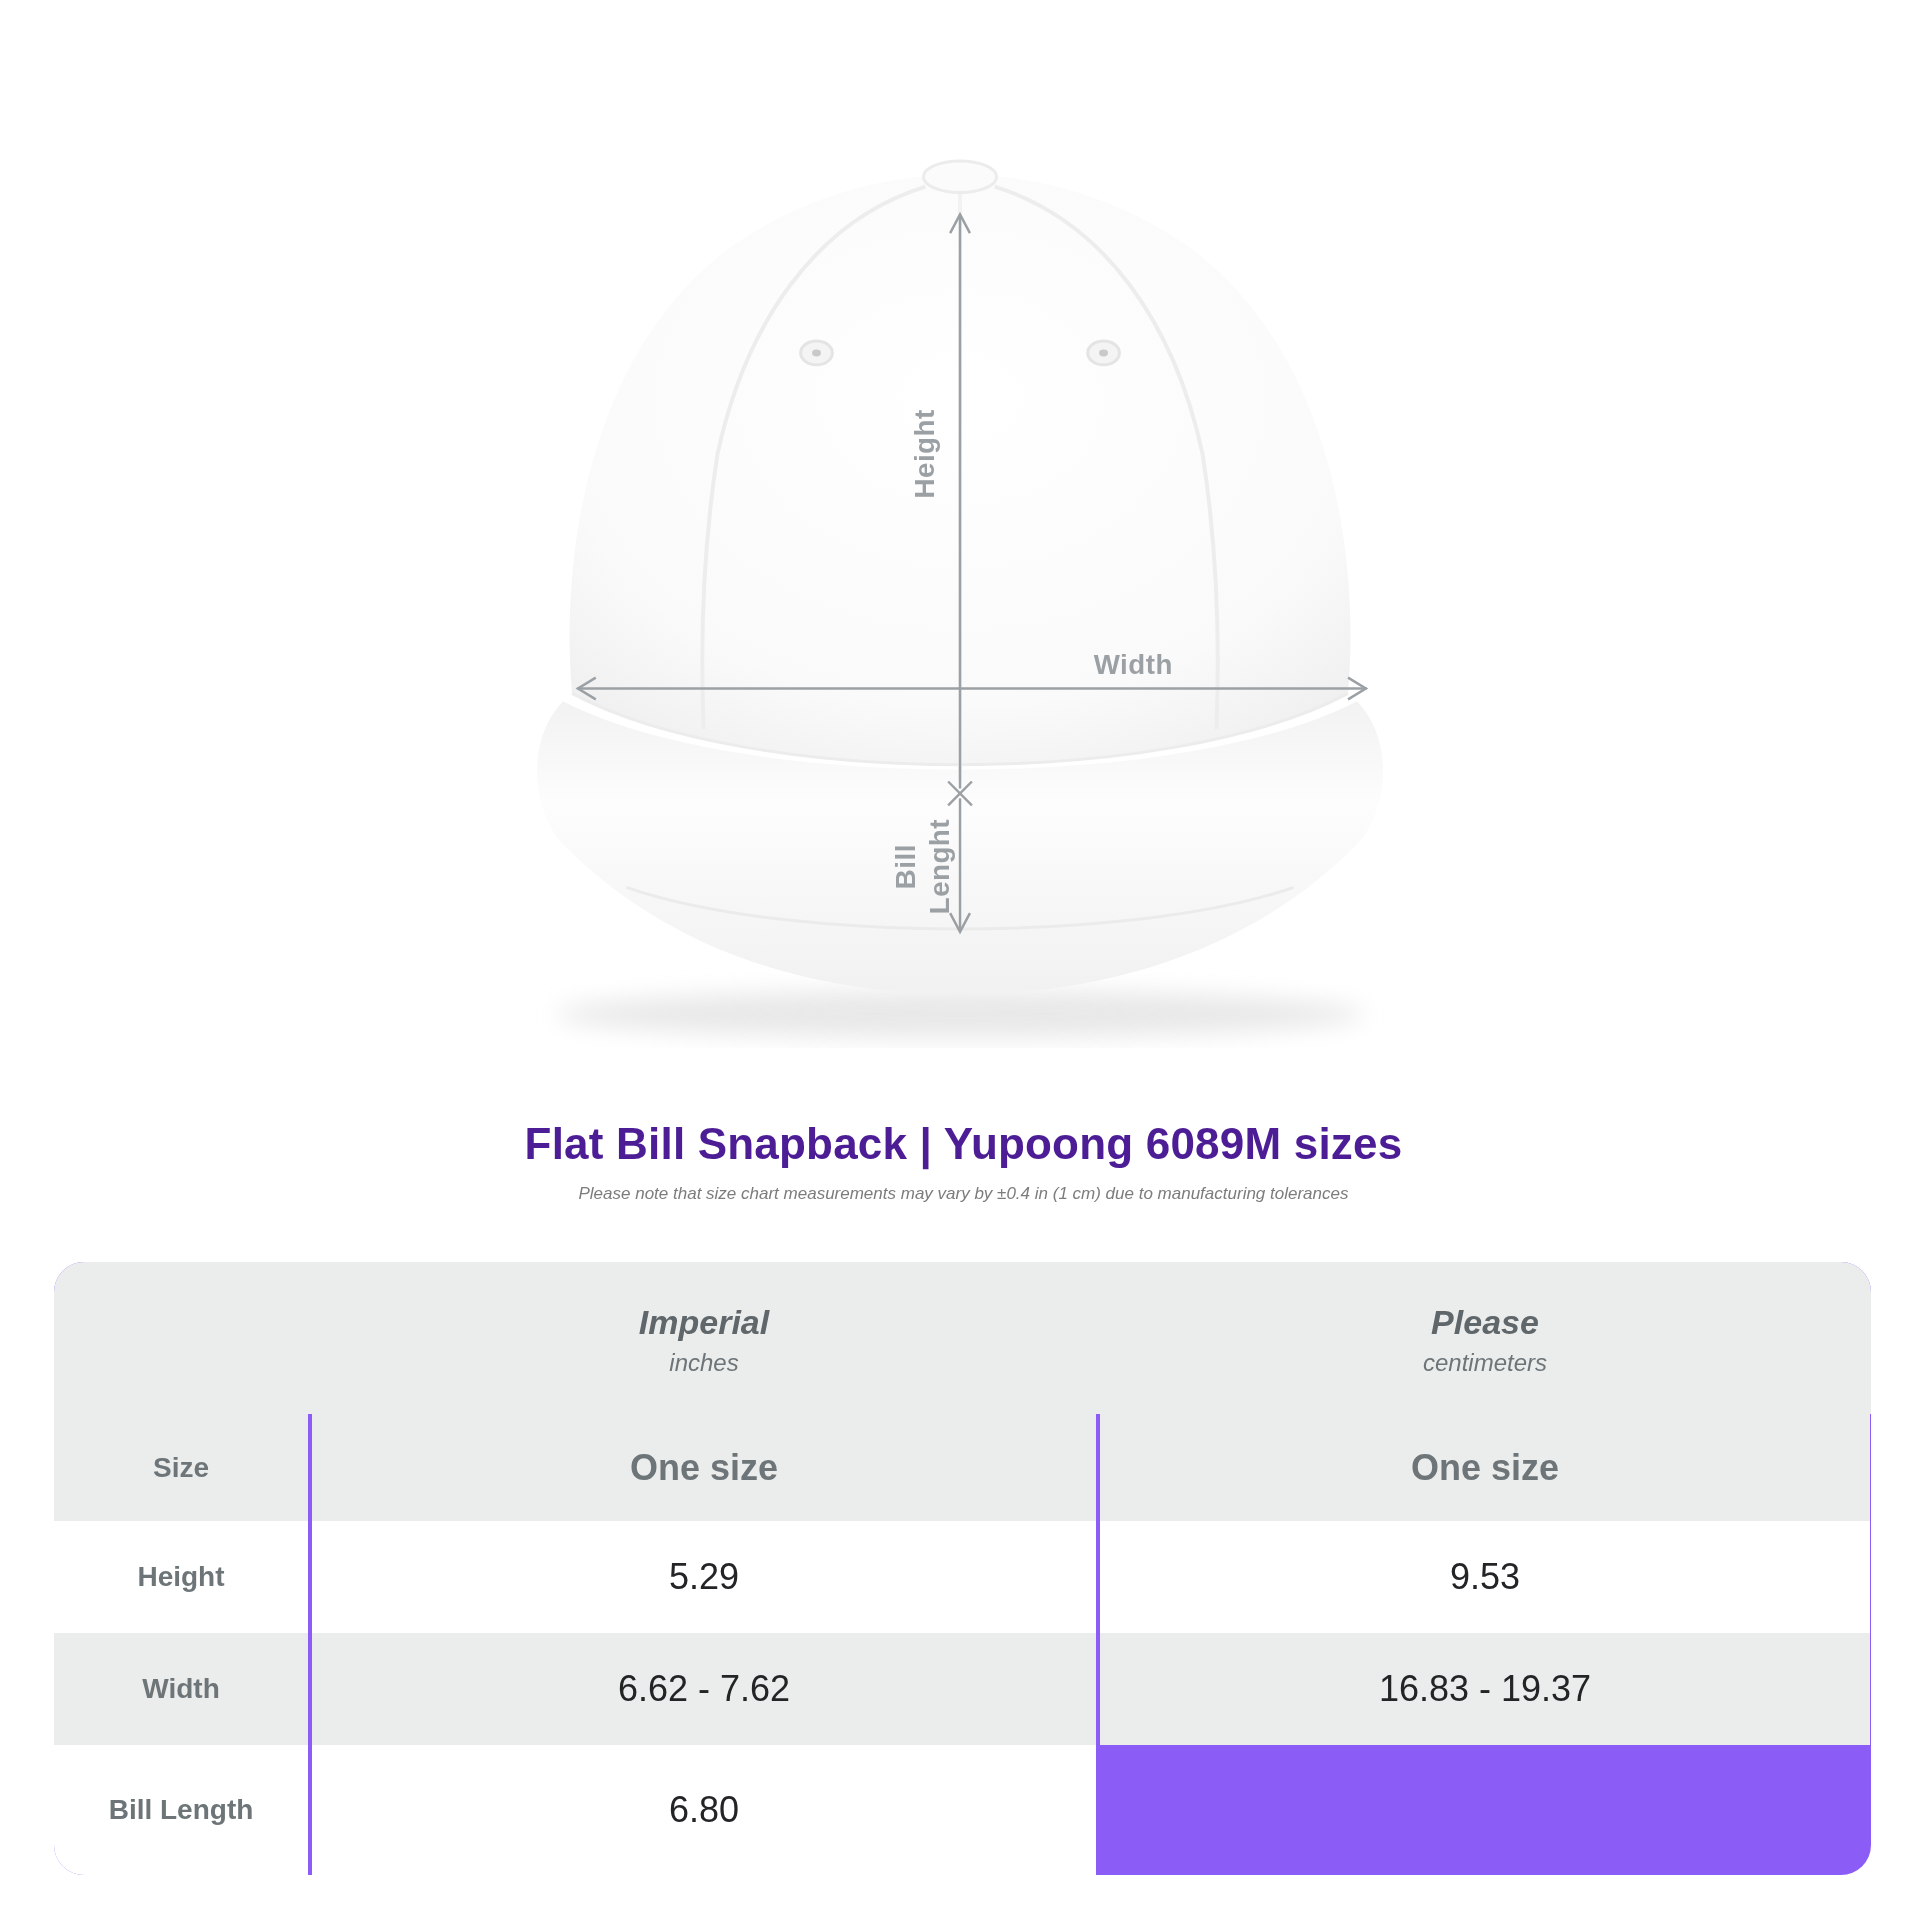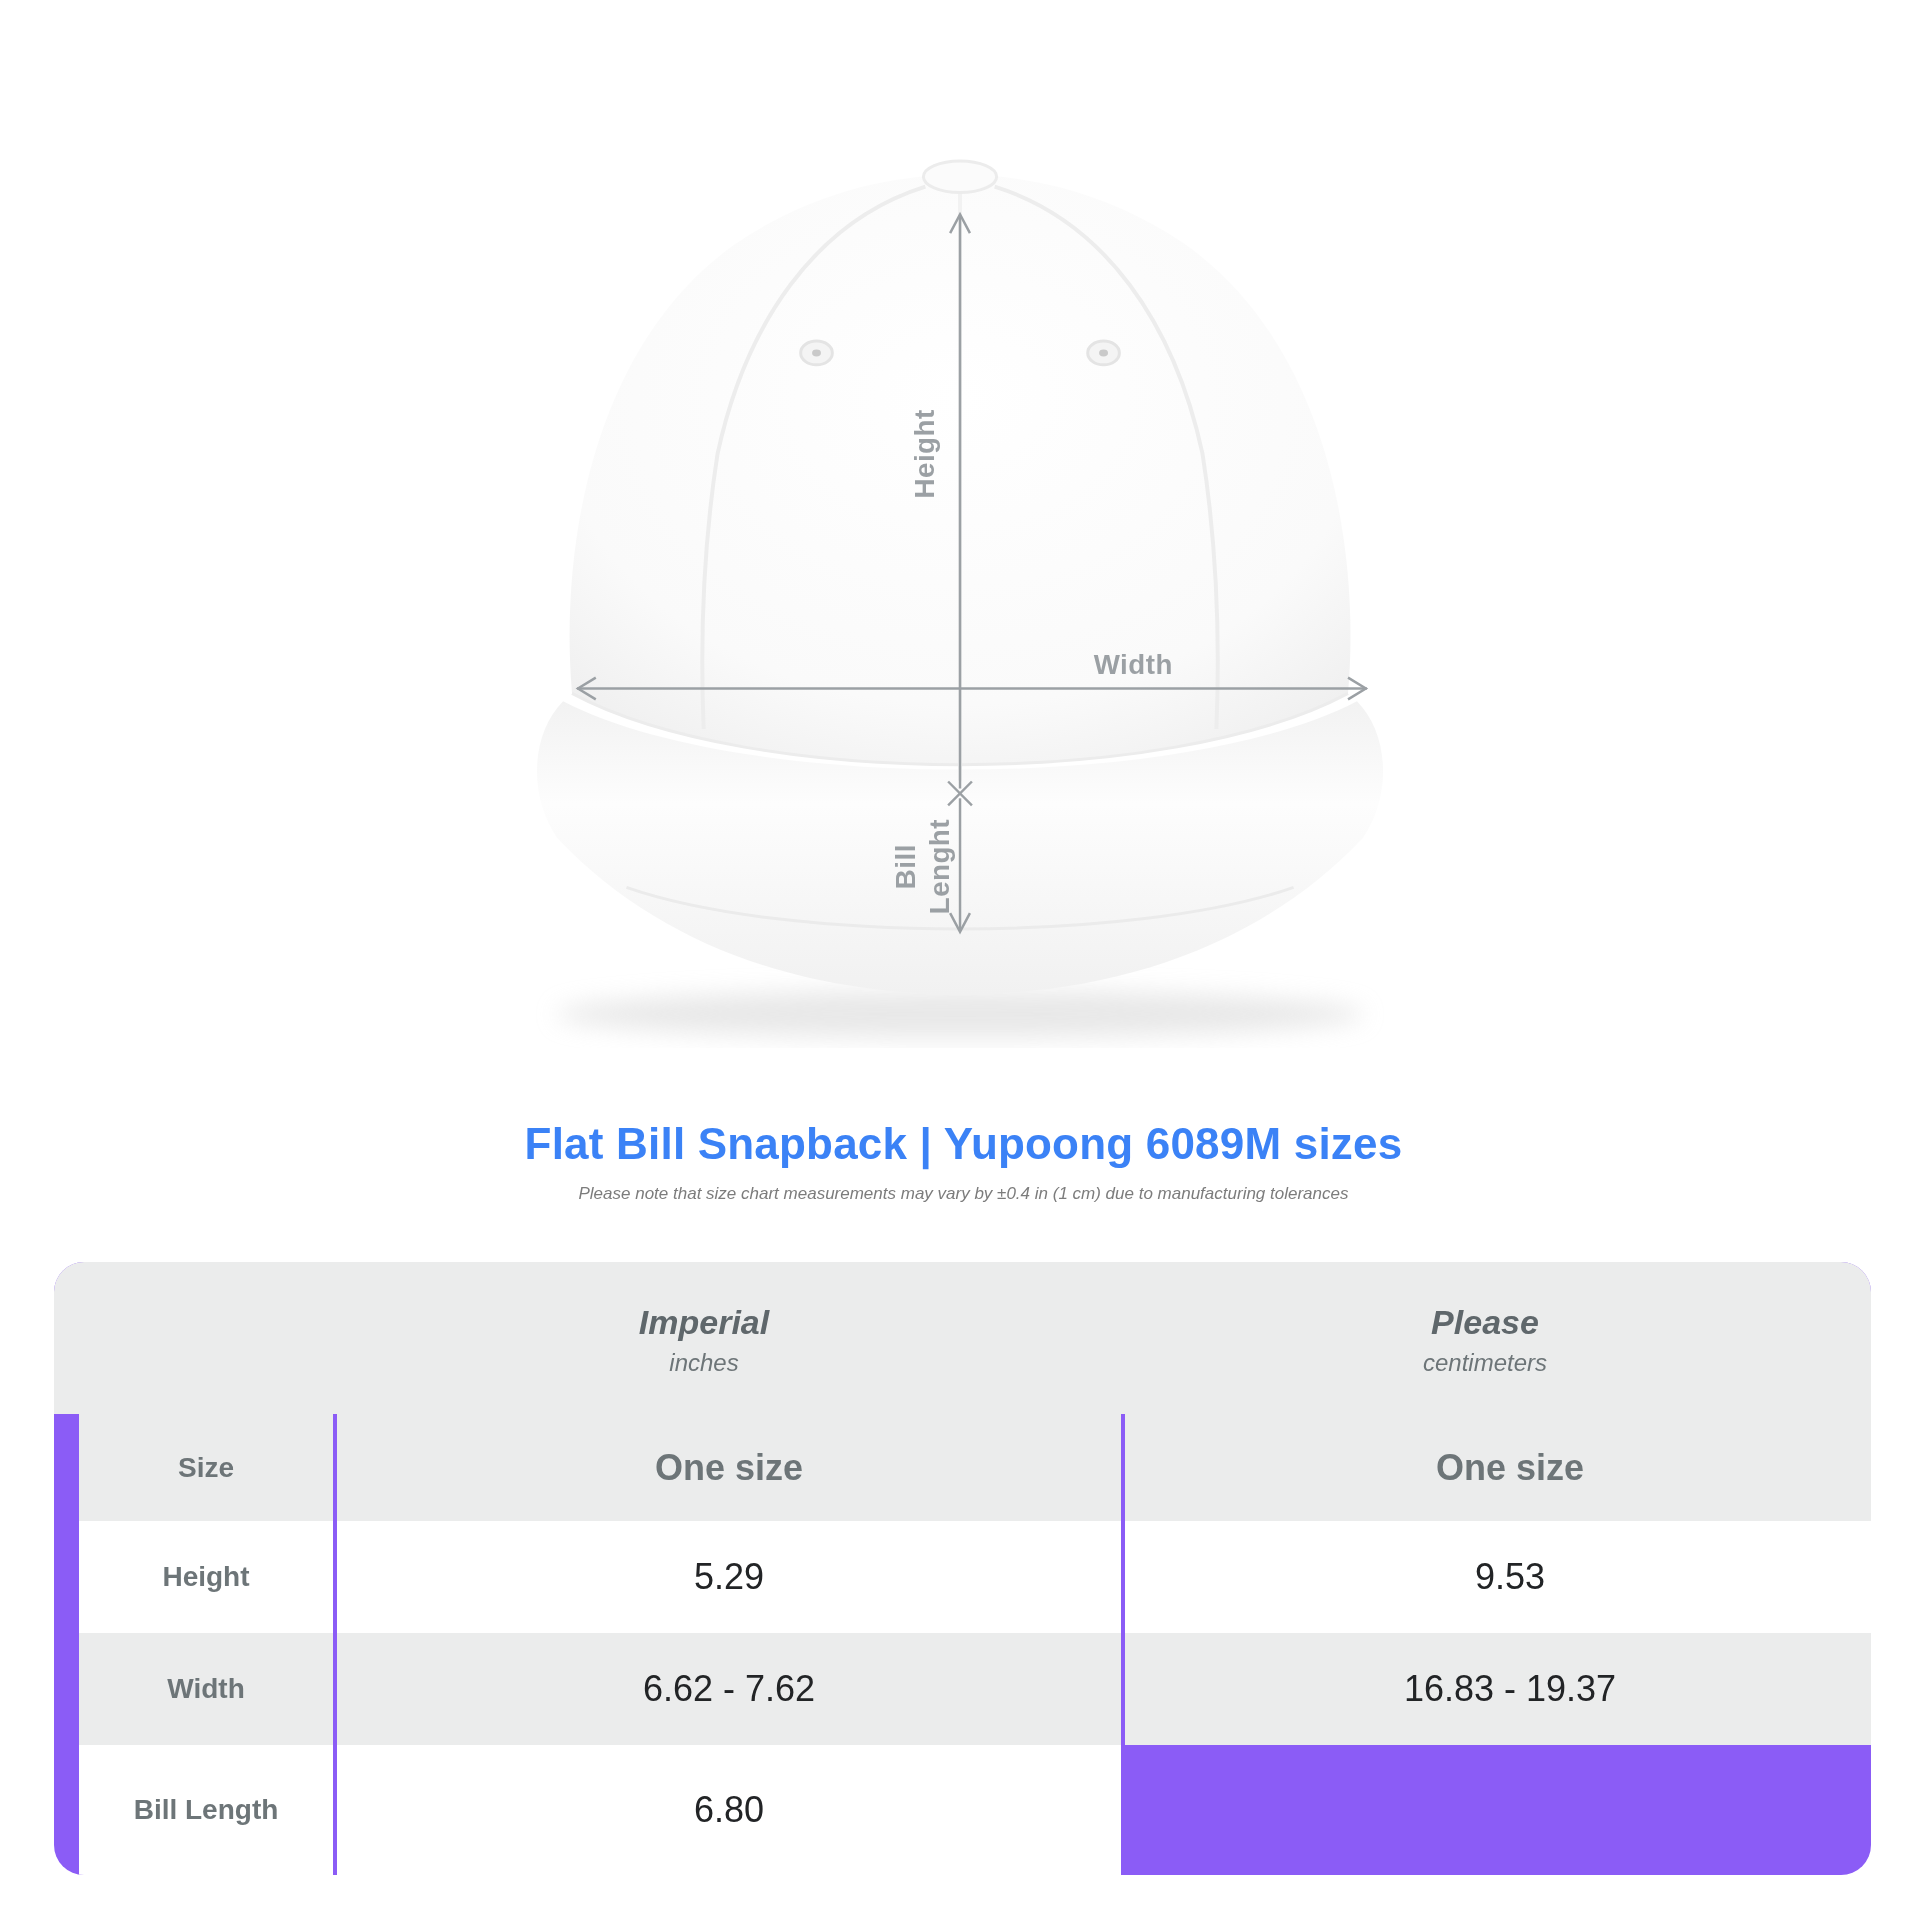--- a/index.html
+++ b/index.html
@@ -5,34 +5,34 @@
   html,body{margin:0;padding:0;background:#ffffff;}
   body{font-family:"Liberation Sans",sans-serif;}
   .page{position:relative;width:1927px;height:1927px;background:#ffffff;overflow:hidden;}
 
   
   .hat-wrap{position:absolute;left:478px;top:127px;width:970px;height:921px;}
   .hat-label{font-family:"Liberation Sans",sans-serif;font-weight:bold;font-size:28px;fill:#9ba0a4;letter-spacing:0.5px;}
 
   
   .title{position:absolute;left:0;top:1119px;width:100%;text-align:center;
-         font-size:44px;font-weight:bold;color:#3b82f6;letter-spacing:0.2px;}
+         font-size:44px;font-weight:bold;color:#4c1d95;letter-spacing:0.2px;}
   .subtitle{position:absolute;left:0;top:1184px;width:100%;text-align:center;
          font-size:17px;font-style:italic;color:#7c7c7c;}
 
   
   .size-table{position:absolute;left:54px;top:1262px;width:1817px;
          background:#8b5cf6;border-radius:30px;overflow:hidden;}
   .st-header{height:152px;background:#ebecec;display:grid;
          grid-template-columns:254px 4px 784px 4px 770px;}
   .st-header .hcell{display:flex;flex-direction:column;align-items:center;justify-content:center;padding-top:4px;}
   .st-header .hlabel{font-size:34px;font-weight:bold;font-style:italic;color:#5f676b;}
   .st-header .hsub{font-size:24px;font-style:italic;color:#6d7578;margin-top:7px;text-align:right;}
 
-  .st-row{display:grid;grid-template-columns:254px 784px 770px;column-gap:4px;height:112px;padding-left:25px;}
+  .st-row{display:grid;grid-template-columns:254px 784px 770px;column-gap:4px;height:112px;}
   .st-row:nth-child(2){height:107px;}           
   .st-row:nth-child(5){height:130px;}           
   .st-row:nth-child(even) .cell{background:#ebecec;}
   .st-row:nth-child(odd)  .cell{background:#ffffff;}
   .cell{display:flex;align-items:center;justify-content:center;}
   .cell.rowlabel{font-size:28px;font-weight:bold;color:#6d7578;}
   .cell.value{font-size:36px;font-weight:normal;color:#222426;}
   .st-row:nth-child(2) .cell.value{font-weight:bold;color:#6d7578;}
 </style>
 </head>

